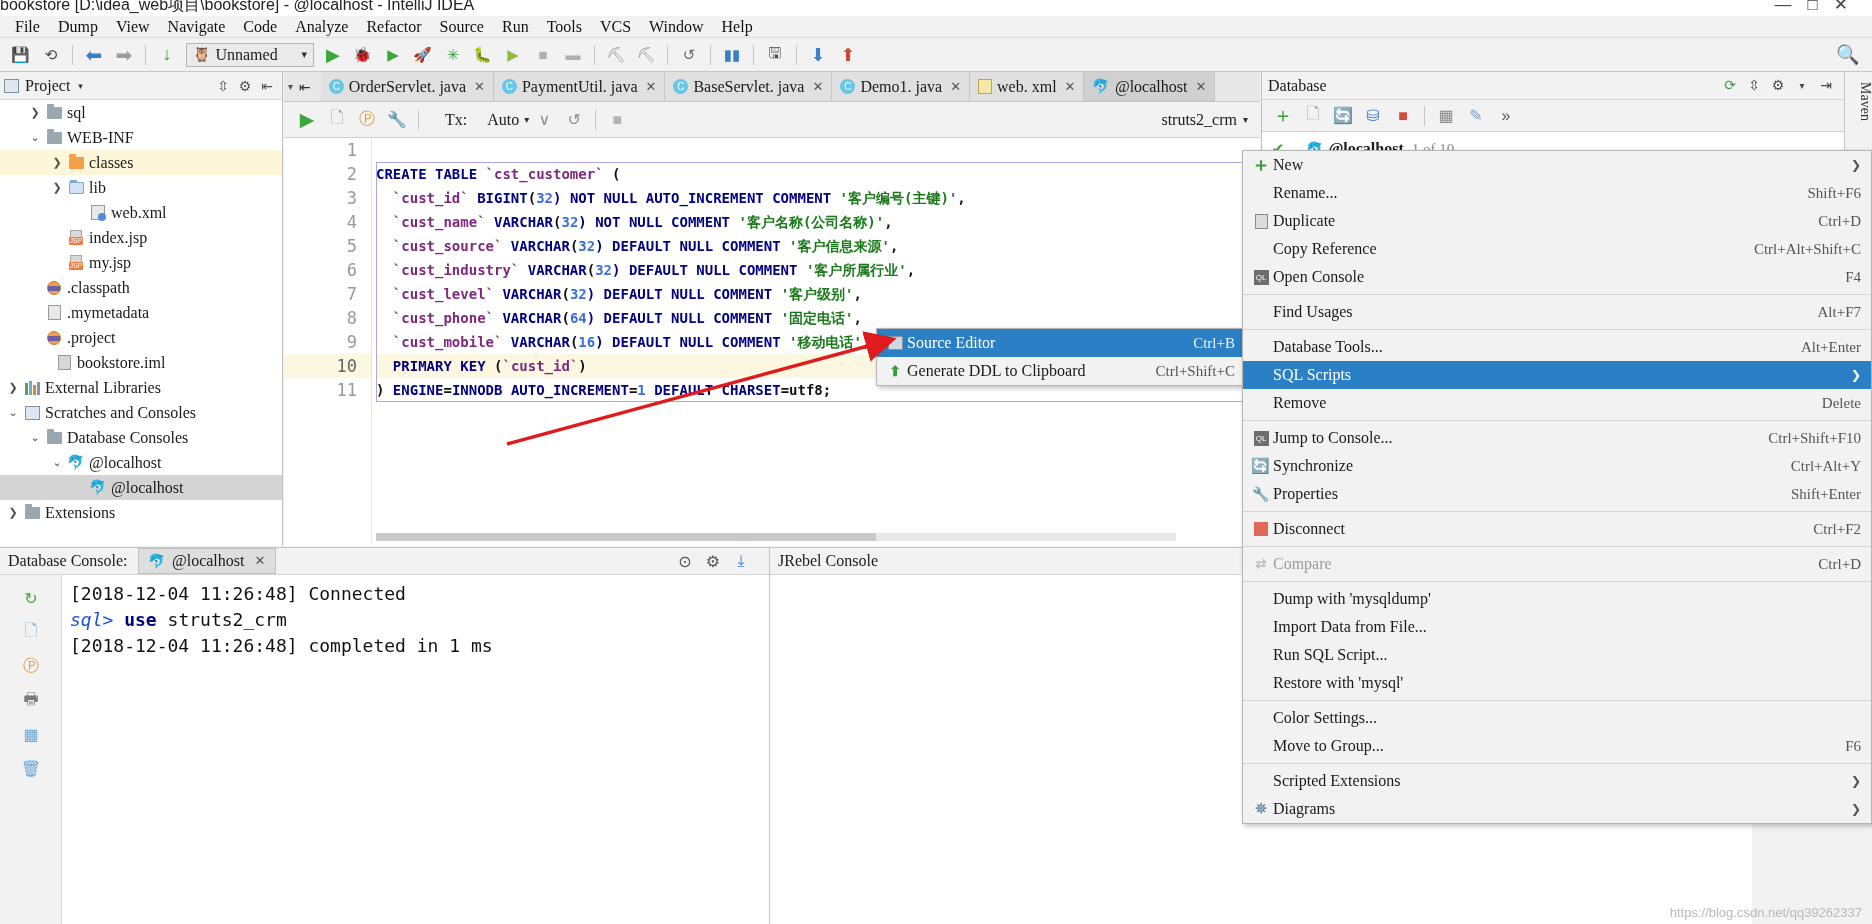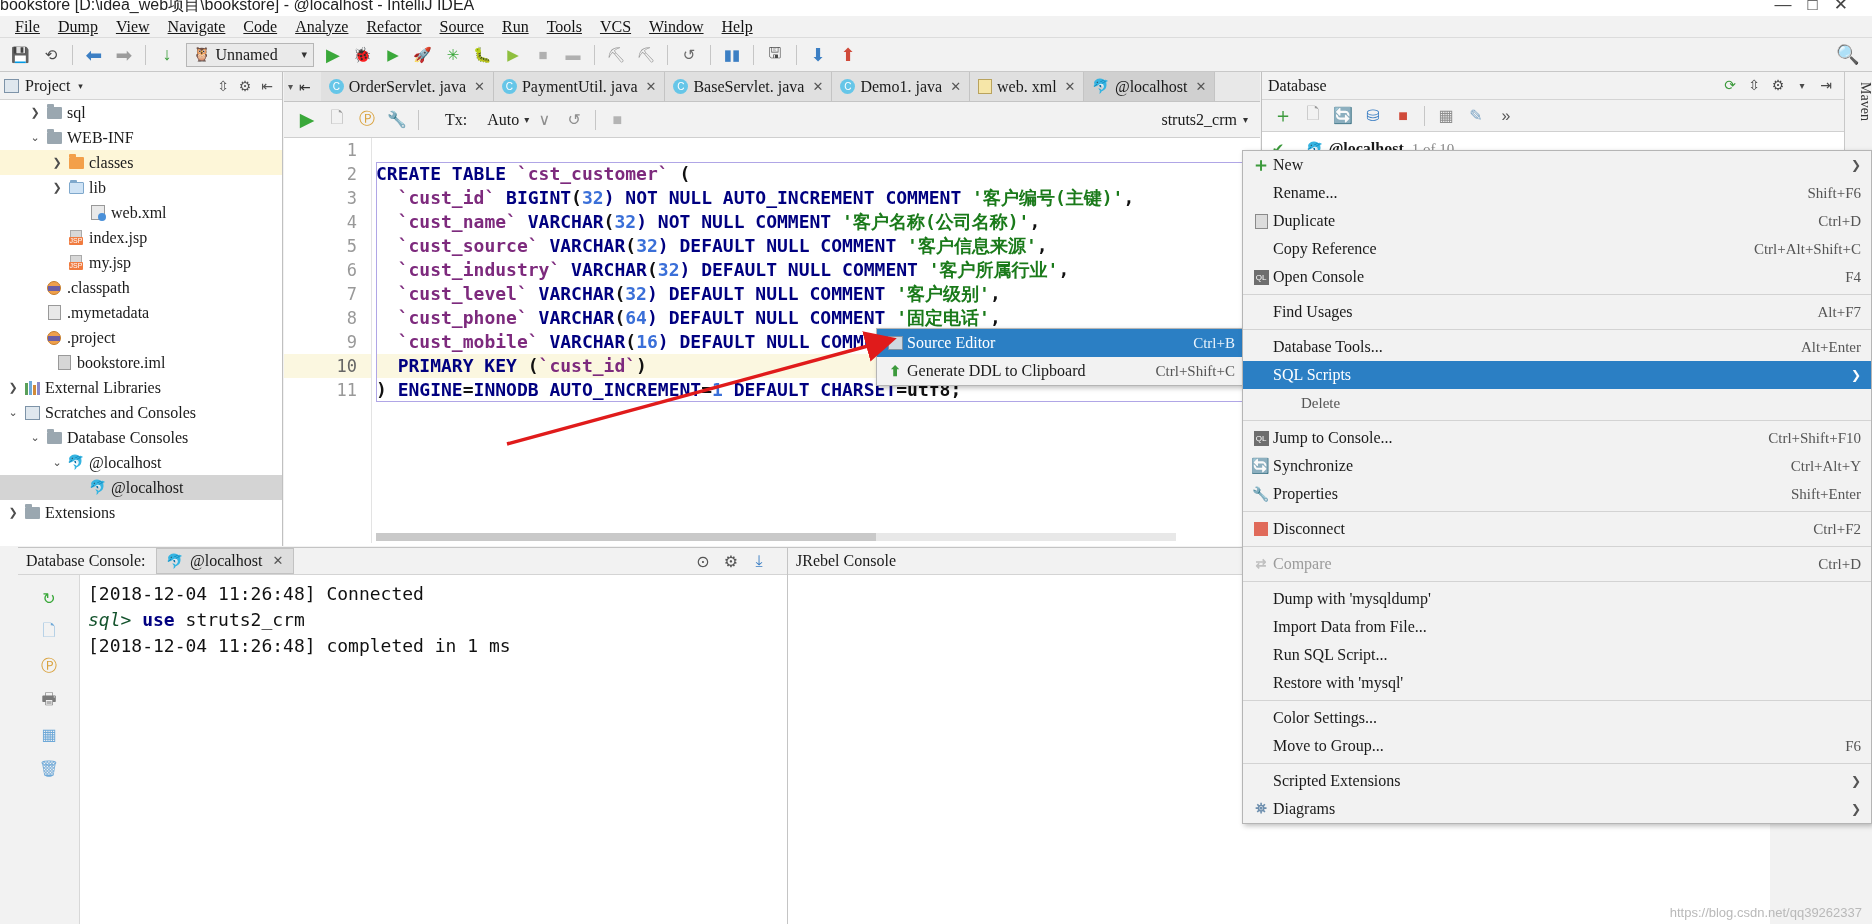--- a/index.html
+++ b/index.html
@@ -26,21 +26,21 @@
   }
   .titlebar .winbtns {
     position: absolute; right: 8px; top: -6px; font-size: 17px; color: #444;
     letter-spacing: 16px;
   }
 
   
   .menubar {
     position: absolute; left: 0; top: 16px; width: 1872px; height: 22px;
     background: #f2f2f2; border-bottom: 1px solid #dcdcdc;
-    display: flex; align-items: center; padding-left: 6px; text-decoration: underline;
+    display: flex; align-items: center; padding-left: 6px;
   }
   .menuitem {
     font-family: "Liberation Serif", serif; font-size: 16px; color: #111;
     padding: 0 9px; height: 20px; line-height: 20px; cursor: default;
     white-space: nowrap;
   }
 
   
   .toolbar {
     position: absolute; left: 0; top: 38px; width: 1872px; height: 34px;
@@ -146,21 +146,21 @@
     position: absolute; left: 0; top: 0; width: 88px; height: 100%;
     background: #fff; border-right: 1px solid #e3e3e3;
   }
   .gutter .gl {
     height: 24px; line-height: 24px; text-align: right; padding-right: 14px;
     font-family: "DejaVu Sans Mono", monospace; font-size: 17px; color: #999;
   }
   .gutter .gl.cur { background: #fbf7e0; color: #666; }
   .codeblock {
     position: absolute; left: 92px; top: 0; right: 0; height: 100%;
-    font-family: "DejaVu Sans Mono", monospace; font-size: 18px;
+    font-family: "DejaVu Sans Mono", monospace; font-size: 14px;
     white-space: pre; line-height: 24px;
   }
   .codeline { height: 24px; }
   .kw { color: #000080; font-weight: bold; }
   .tbl { color: #7d2a7d; font-weight: bold; }
   .num { color: #3a6fd8; font-weight: bold; }
   .str { color: #1a7a1a; font-weight: bold; }
   .plain { color: #111; font-weight: bold; }
   .blockbrace {
     position: absolute; left: 92px; top: 24px; width: 872px; height: 240px;
@@ -195,21 +195,21 @@
   .rightbar {
     position:absolute; right:0; top:72px; width:28px; height:474px;
     background:#f2f2f2; border-left:1px solid #c8c8c8;
   }
   .vtab {
     writing-mode: vertical-rl; font-family:"Liberation Serif",serif; font-size:14px;
     padding: 6px 0; margin-top: 4px; color:#333; text-align:center; width:28px;
   }
 
   
-  .bottomwrap { position:absolute; left:18px; top:547px; width:1752px; height:377px; background:#fff; }
+  .bottomwrap { position:absolute; left:0; top:547px; width:1752px; height:377px; background:#fff; }
   .bottomhdr {
     height: 28px; background:#f2f2f2; border-top:1px solid #c4c4c4; border-bottom:1px solid #d4d4d4;
     display:flex; align-items:center; padding-left:8px;
     font-family:"Liberation Serif",serif; font-size:16px;
   }
   .bc-left { position:absolute; left:0; top:0; width:769px; height:377px; }
   .bc-right { position:absolute; left:769px; top:0; width:1103px; height:377px; border-left:1px solid #c4c4c4;}
   .bc-tab {
     display:flex; align-items:center; padding: 0 10px; height:26px; background:#dedede;
     border:1px solid #c2c2c2; margin-left:10px;
@@ -220,21 +220,21 @@
     border-right:1px solid #d8d8d8; padding-top:6px;
   }
   .bc-strip .sicn { width:62px; height:34px; display:flex; align-items:center; justify-content:center; font-size:16px; color:#555;}
   .consoletext {
     position:absolute; left:62px; top:28px; right:0; bottom:0; background:#fff;
     font-family:"DejaVu Sans Mono", monospace; font-size:18px; padding: 6px 0 0 8px;
     line-height: 26px; white-space: pre;
   }
   .ct-plain { color:#111; }
   .ct-kw { color:#000080; font-weight:bold; }
-  .ct-ital { color:#14532d; font-style: italic; }
+  .ct-ital { color:#1d4ed8; font-style: italic; }
 
   
   .ctxmenu {
     position: absolute; background:#f2f2f2; border:1px solid #b5b5b5;
     box-shadow: 2px 2px 5px rgba(0,0,0,.25);
     font-family:"Liberation Serif", serif; font-size:16px; z-index: 50;
   }
   .mrow {
     display:flex; align-items:center; height:28px; padding: 0 10px 0 6px;
     white-space:nowrap; cursor:default;
@@ -691,20 +691,21 @@
         <span class="mlabel">Database Tools...</span>
         <span class="mkey">Alt+Enter</span>
       </div>
       <div class="mrow hl">
         <span class="mic"></span>
         <span class="mlabel">SQL Scripts</span>
         <span class="marrow" style="margin-left: auto;">❯</span>
       </div>
       <div class="mrow">
         <span class="mic"></span>
+        <span class="mlabel">Remove</span>
         <span class="mkey">Delete</span>
       </div>
       <div class="msep"></div>
       <div class="mrow">
         <span class="mic">
           <span style="display:inline-block;width:15px;height:15px;background:#6e6e6e;color:#fff;font-size:8px;text-align:center;line-height:15px;font-family:'Liberation Sans',sans-serif;">QL</span>
         </span>
         <span class="mlabel">Jump to Console...</span>
         <span class="mkey">Ctrl+Shift+F10</span>
       </div>

